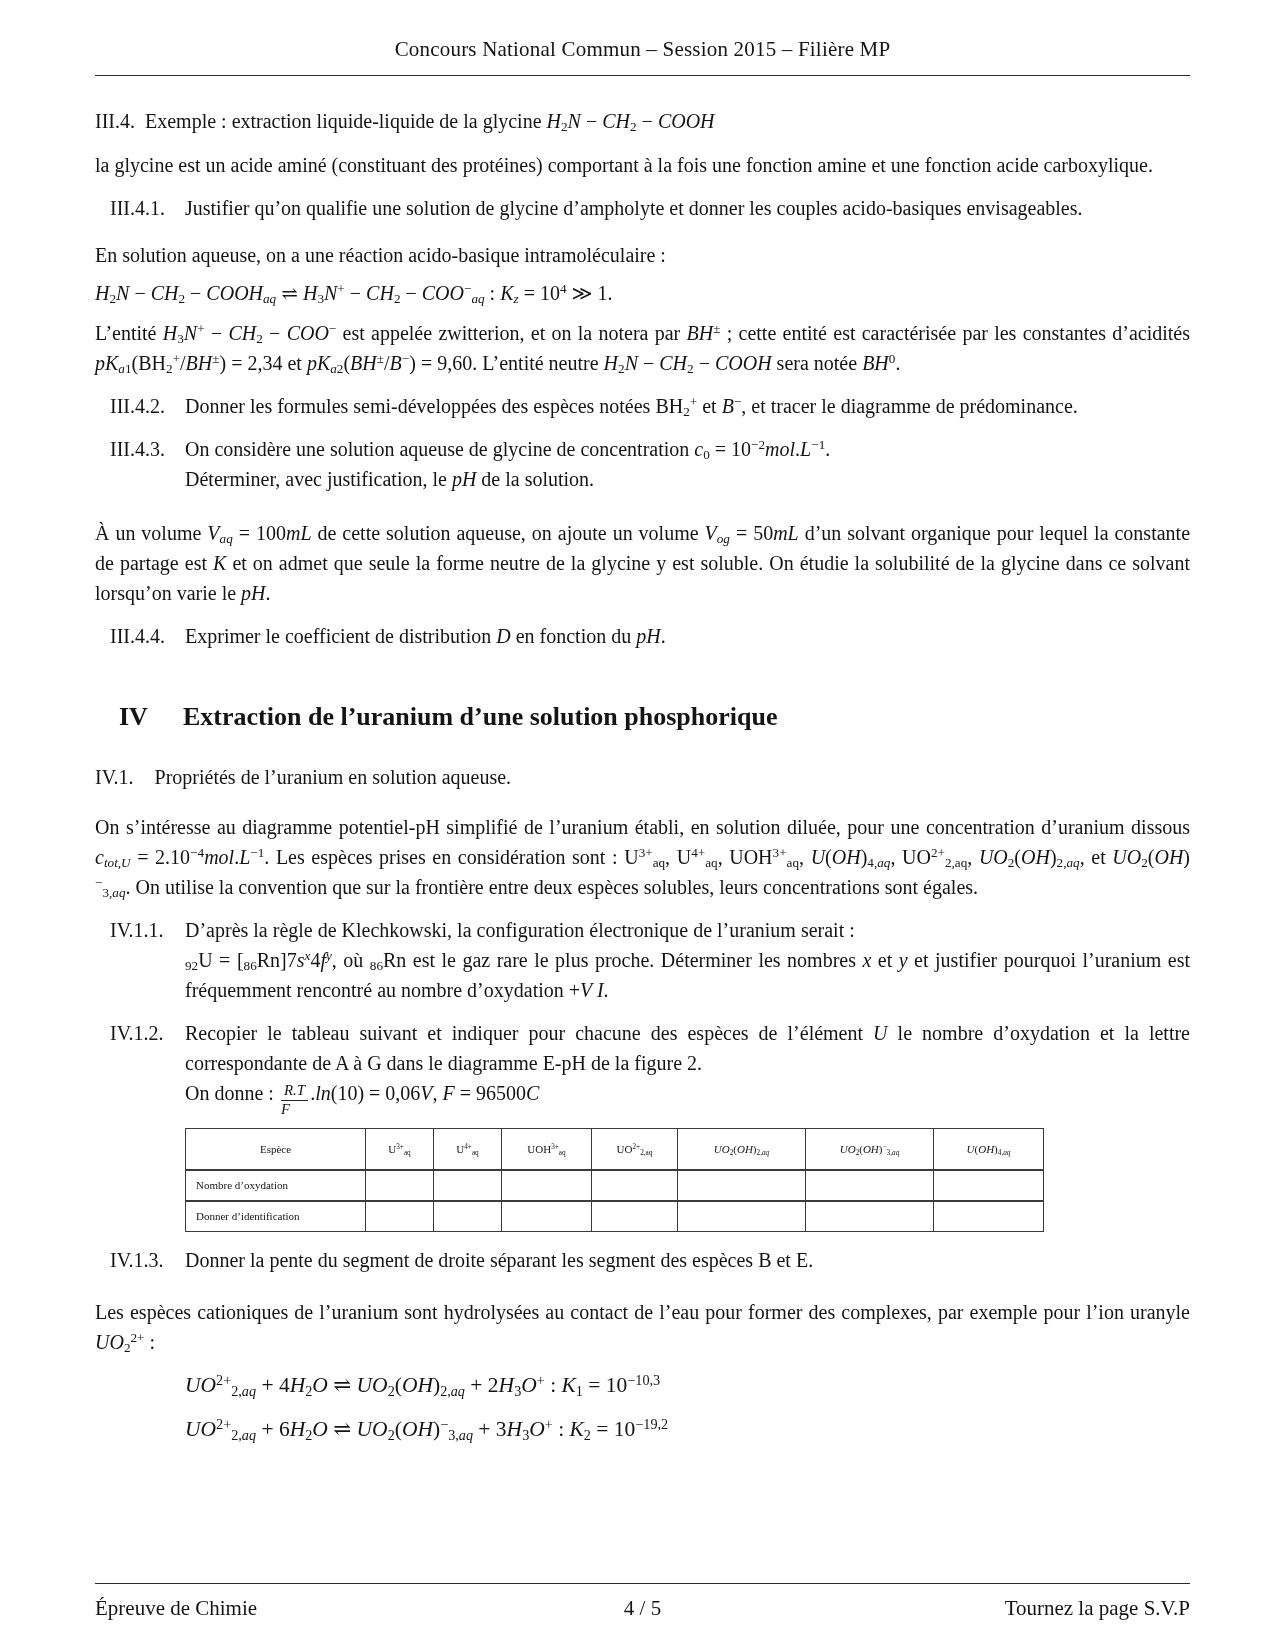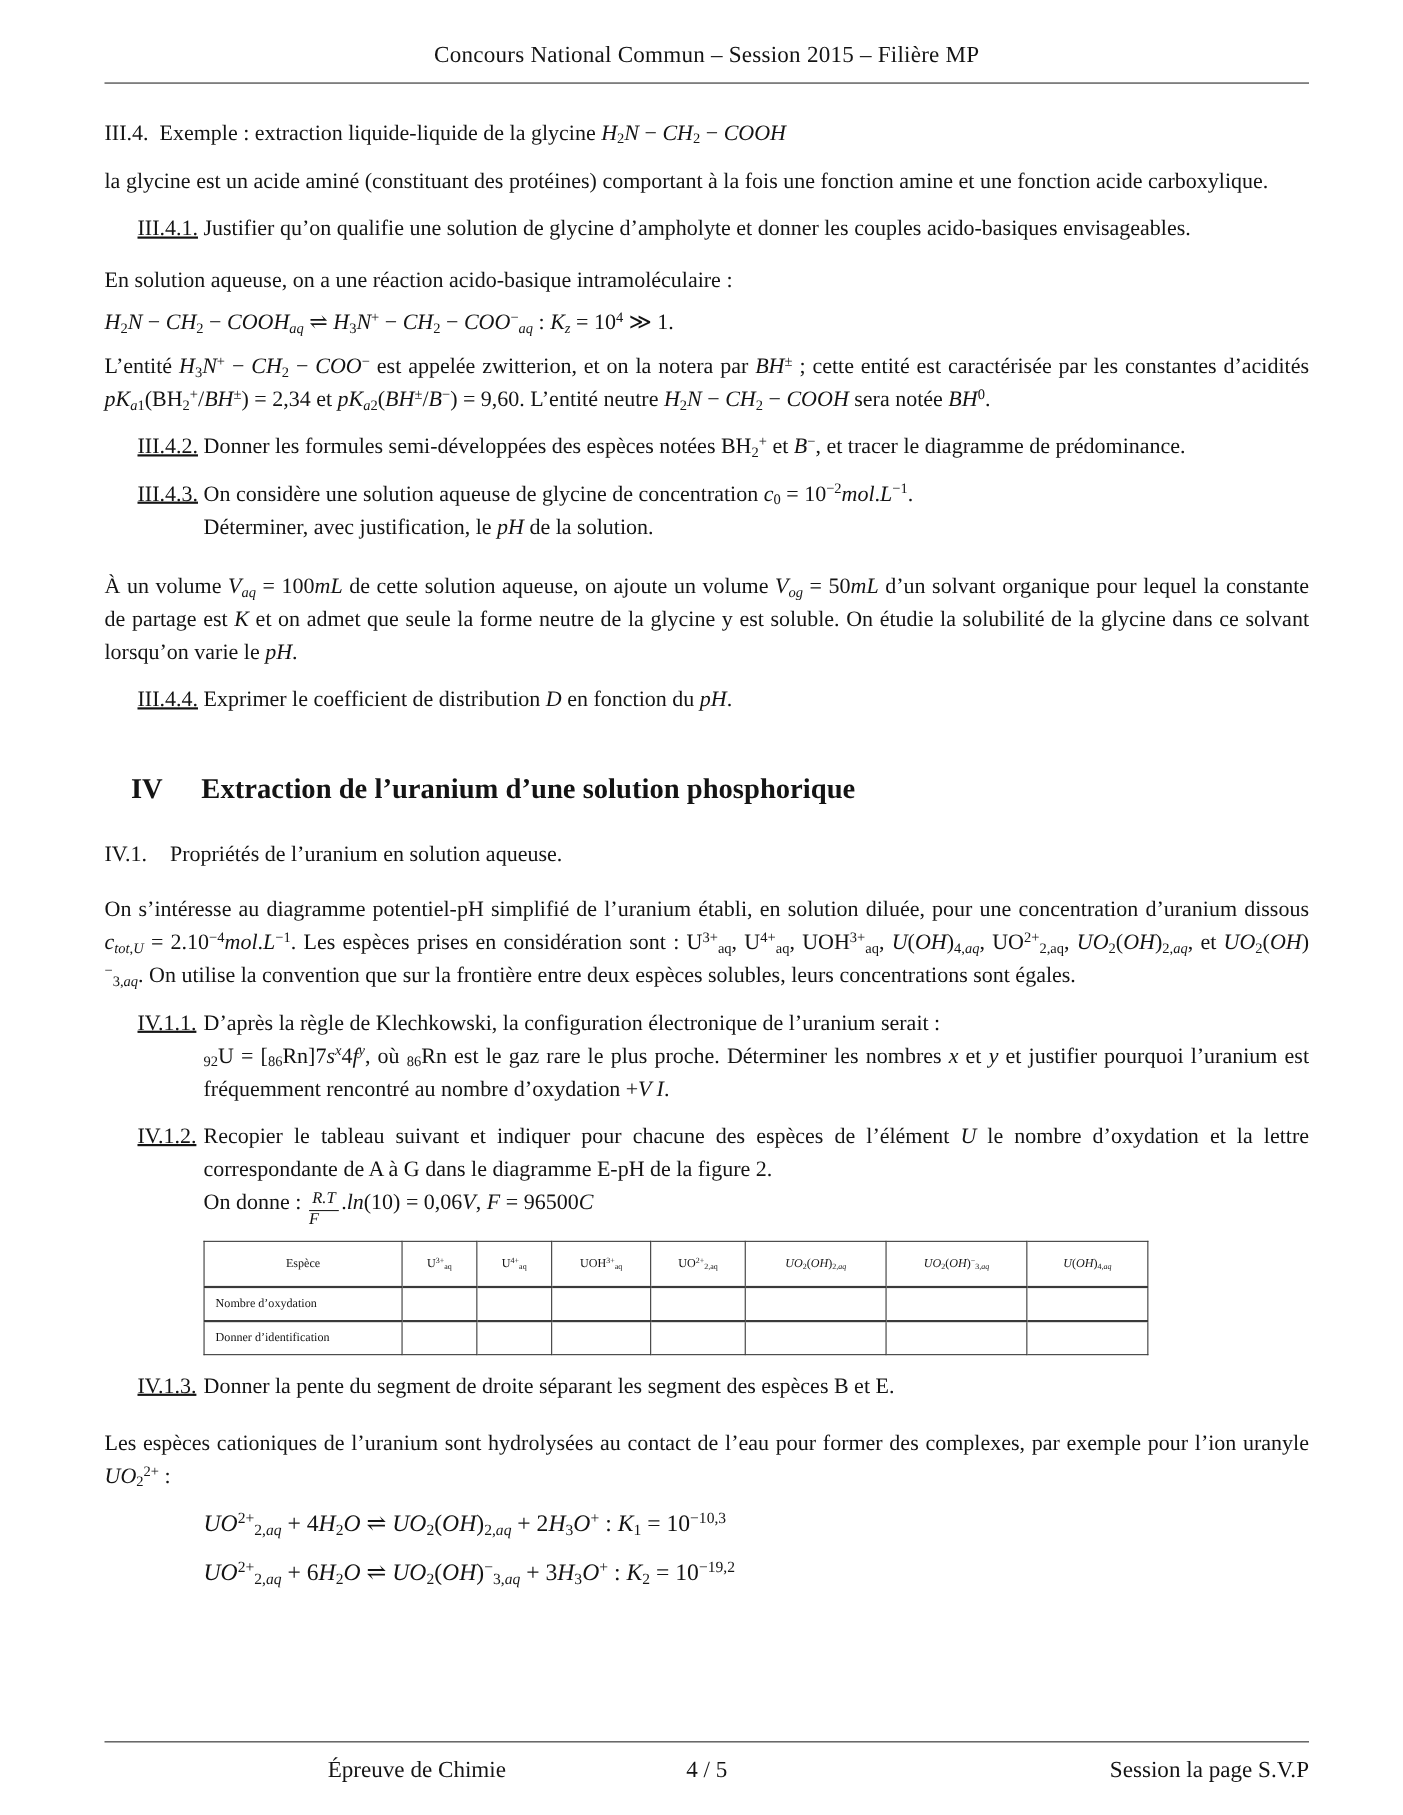--- a/index.html
+++ b/index.html
@@ -14,21 +14,21 @@
 
   
   .header-title{text-align:center;font-size:21px;letter-spacing:.2px;}
   .hrule{border-top:1.6px solid #2a2a2a;margin-top:9px;}
 
   
   .h34{margin-top:30px;}
   .para{text-align:justify;margin-top:17px;}
   .tight{margin-top:14px;}
   .item{position:relative;padding-left:90px;margin-top:13px;}
-  .ilabel{position:absolute;left:30px;top:0;text-decoration:underline;}
+  .ilabel{position:absolute;left:15px;top:0;}
   .itext{text-align:justify;}
   .eqline{margin-top:8px;}
 
   sup{font-size:66%;vertical-align:.5em;line-height:0;}
   sub{font-size:66%;vertical-align:-.25em;line-height:0;}
 
   
   .sec-heading{margin-top:46px;font-weight:bold;font-size:26px;display:flex;margin-left:24px;}
   .sec-num{width:64px;}
   .sub-heading{margin-top:26px;}
@@ -45,21 +45,21 @@
   .sp-table tr.hdr td{height:36px;}
   .sp-table td.rowlbl{text-align:left;padding-left:10px;}
   .sp-table tr.sep td{border-top-width:2.2px;}
 
   
   .eq-block{margin-left:90px;margin-top:12px;font-size:21.5px;}
 
   
   .footer{position:absolute;left:95px;right:85px;bottom:26px;}
   .footer-row{display:flex;margin-top:9px;font-size:21px;}
-  .footer-row .fl{flex:1;text-align:right;}
+  .footer-row .fl{flex:1;text-align:left;}
   .footer-row .fc{flex:1;text-align:center;}
   .footer-row .fr{flex:1;text-align:right;}
 </style>
 </head>
 <body>
 
 <div class="page">
 
   <div>
     <div class="header-title">Concours National Commun – Session 2015 – Filière MP</div>
@@ -181,17 +181,17 @@
   <div class="para" style="margin-top:22px">Les espèces cationiques de l’uranium sont hydrolysées au contact de l’eau pour former des complexes, par exemple pour l’ion uranyle <i>UO</i><sub>2</sub><sup>2+</sup> :</div>
 
   <div class="eq-block"><i>UO</i><sup>2+</sup><sub>2,<i>aq</i></sub> + 4<i>H</i><sub>2</sub><i>O</i> ⇌ <i>UO</i><sub>2</sub>(<i>OH</i>)<sub>2,<i>aq</i></sub> + 2<i>H</i><sub>3</sub><i>O</i><sup>+</sup> : <i>K</i><sub>1</sub> = 10<sup>−10,3</sup></div>
   <div class="eq-block"><i>UO</i><sup>2+</sup><sub>2,<i>aq</i></sub> + 6<i>H</i><sub>2</sub><i>O</i> ⇌ <i>UO</i><sub>2</sub>(<i>OH</i>)<sup>−</sup><sub>3,<i>aq</i></sub> + 3<i>H</i><sub>3</sub><i>O</i><sup>+</sup> : <i>K</i><sub>2</sub> = 10<sup>−19,2</sup></div>
 
   <div class="footer">
     <div class="hrule"></div>
     <div class="footer-row">
       <span class="fl">Épreuve de Chimie</span>
       <span class="fc">4 / 5</span>
-      <span class="fr">Session la page S.V.P</span>
+      <span class="fr">Tournez la page S.V.P</span>
     </div>
   </div>
 
 </div>
 
 </body></html>

